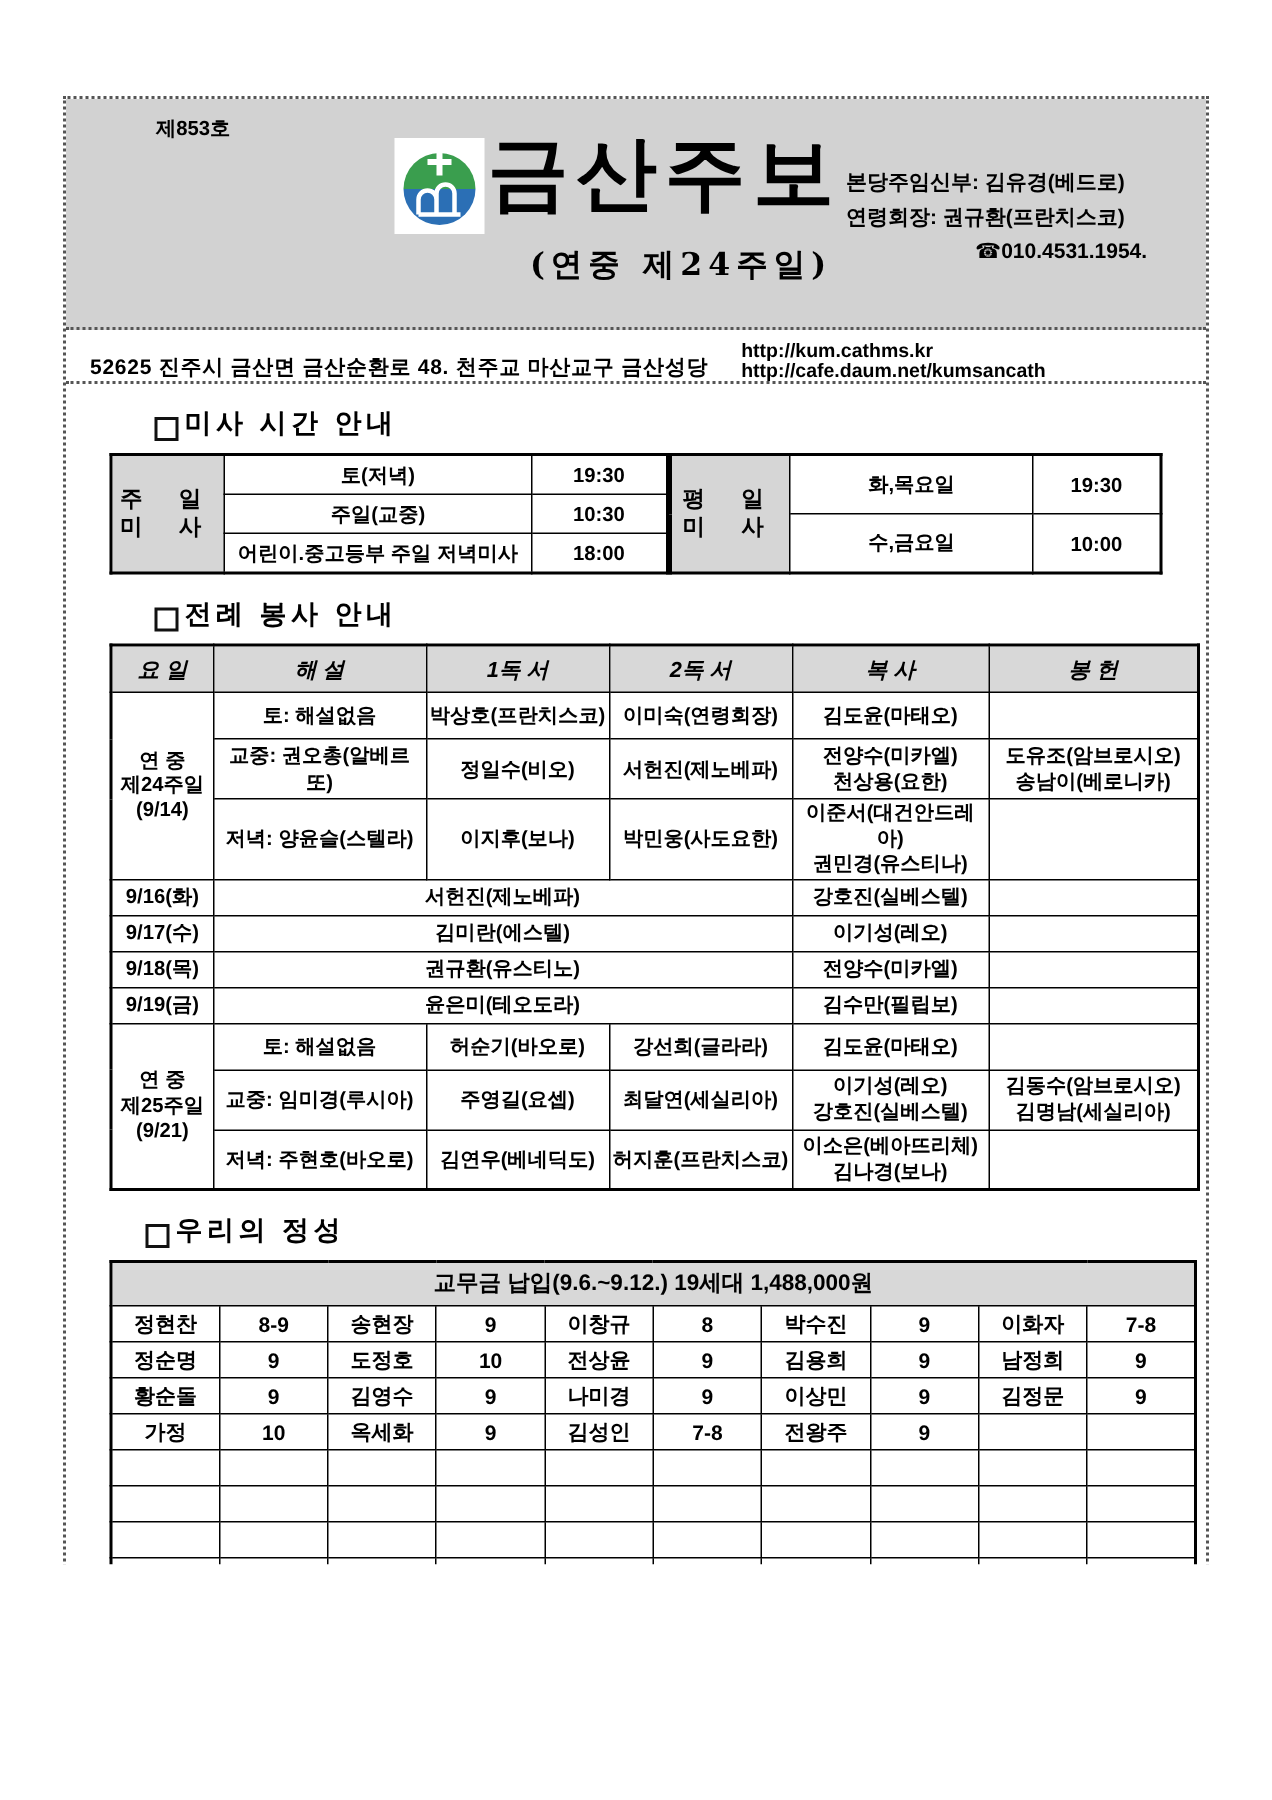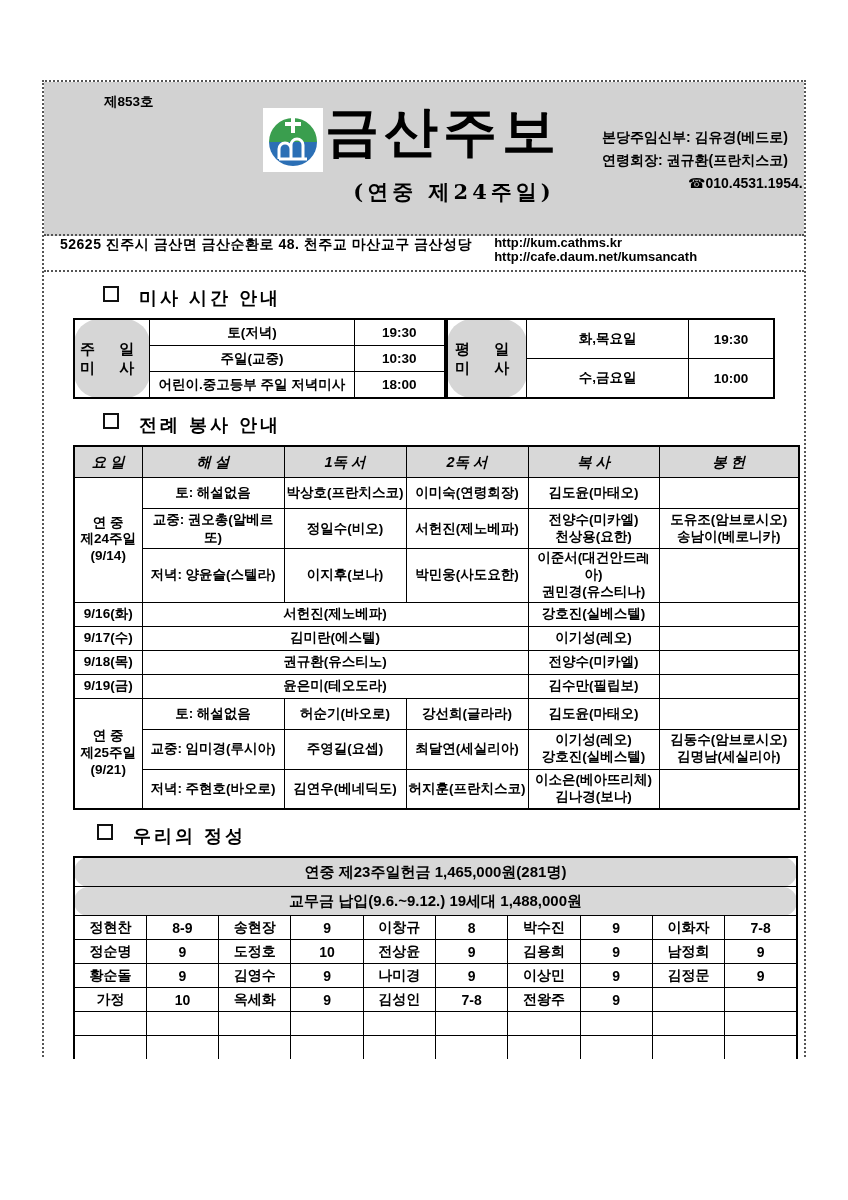--- a/index.html
+++ b/index.html
@@ -1,43 +1,43 @@
 <!DOCTYPE html>
 <html><head>
 <meta charset="utf-8">
 <style>
   html,body{margin:0;padding:0;background:#fff;}
   body{font-family:"Liberation Sans","DejaVu Sans",sans-serif;color:#000;}
-  .page{position:relative;width:848px;height:1043px;background:#fff;overflow:hidden;margin-top:16px;}
+  .page{position:relative;width:848px;height:1043px;background:#fff;overflow:hidden;}
   .sheet{position:absolute;left:42px;top:64px;width:760px;height:1096px;border:2px dotted #555;background:#fff;}
 
   
   .header-block{position:relative;height:152px;background:#d2d2d2;border-bottom:2px dotted #555;}
   .issue-info{position:absolute;left:14px;top:10px;font-size:13.5px;font-weight:700;line-height:1.45;}
   .issue-no{margin-left:46px;margin-bottom:2px;}
   .info-row{white-space:nowrap;}
   .logo{position:absolute;left:219px;top:26px;width:60px;height:64px;background:#fff;display:flex;align-items:center;justify-content:center;}
   .masthead-title{position:absolute;left:281px;top:22px;width:250px;font-family:"DejaVu Serif",serif;font-size:54px;font-weight:900;letter-spacing:5px;line-height:1;}
   .masthead-sub{position:absolute;left:270px;top:96px;width:280px;text-align:center;font-family:"DejaVu Serif",serif;font-size:21px;font-weight:800;letter-spacing:4px;}
-  .right-info{position:absolute;left:558px;top:44px;font-size:14px;font-weight:700;line-height:1.65;}
+  .right-info{position:absolute;left:520px;top:44px;font-size:14px;font-weight:700;line-height:1.65;}
   .right-info .phone{margin-left:86px;}
 
   
-  .address-bar{display:flex;align-items:flex-start;height:34px;border-bottom:2px dotted #555;font-weight:700;}
+  .address-bar{display:flex;align-items:flex-end;height:34px;border-bottom:2px dotted #555;font-weight:700;}
   .address-text{margin-left:16px;font-size:14px;letter-spacing:0.5px;}
   .address-urls{margin-left:22px;font-size:13px;line-height:1.05;font-weight:700;}
 
   
   .content{padding:0 29px;}
-  .section-title{display:flex;align-items:flex-start;gap:20px;font-size:18px;font-weight:800;letter-spacing:3px;margin:14px 0 8px 30px;}
+  .section-title{display:flex;align-items:flex-end;gap:4px;font-size:18px;font-weight:800;letter-spacing:3px;margin:14px 0 8px 30px;}
   .sq{width:12px;height:12px;border:2px solid #111;display:inline-block;flex:0 0 auto;}
 
   table{border-collapse:collapse;table-layout:fixed;}
   td,th{border:1px solid #000;font-size:13.5px;font-weight:700;text-align:center;vertical-align:middle;padding:1px 2px;overflow:hidden;}
-  .ml{white-space:pre-line;line-height:1.25;border-radius:25px;}
+  .ml{white-space:pre-line;line-height:1.25;}
 
   
   .mass-wrap{display:flex;}
   .mass-table{border:2px solid #000;}
   .mass-table .label-cell{background:#d6d6d6;font-size:15px;letter-spacing:10px;}
   .mass-table td{height:23px;}
   .mass-right td{height:35px;}
 
   
   .liturgy-table{border:2px solid #000;width:725px;}
@@ -265,23 +265,20 @@
             <col style="width:10%">
             <col style="width:10%">
           <col style="width:10%">
             <col style="width:10%">
             <col style="width:10%">
             <col style="width:10%">
             <col style="width:10%">
         </colgroup>
         <tbody>
           <tr class="summary">
-            <td colspan="10" class="ml">연중 제23주일헌금   1,465,000원(281명)</td>
-          </tr>
-          <tr class="summary">
             <td colspan="10" class="ml">교무금 납입(9.6.~9.12.)   19세대   1,488,000원</td>
           </tr>
         </tbody>
         <tbody>
             <tr>
               <td>정현찬</td>
               <td>8-9</td>
               <td>송현장</td>
               <td>9</td>
               <td>이창규</td>

